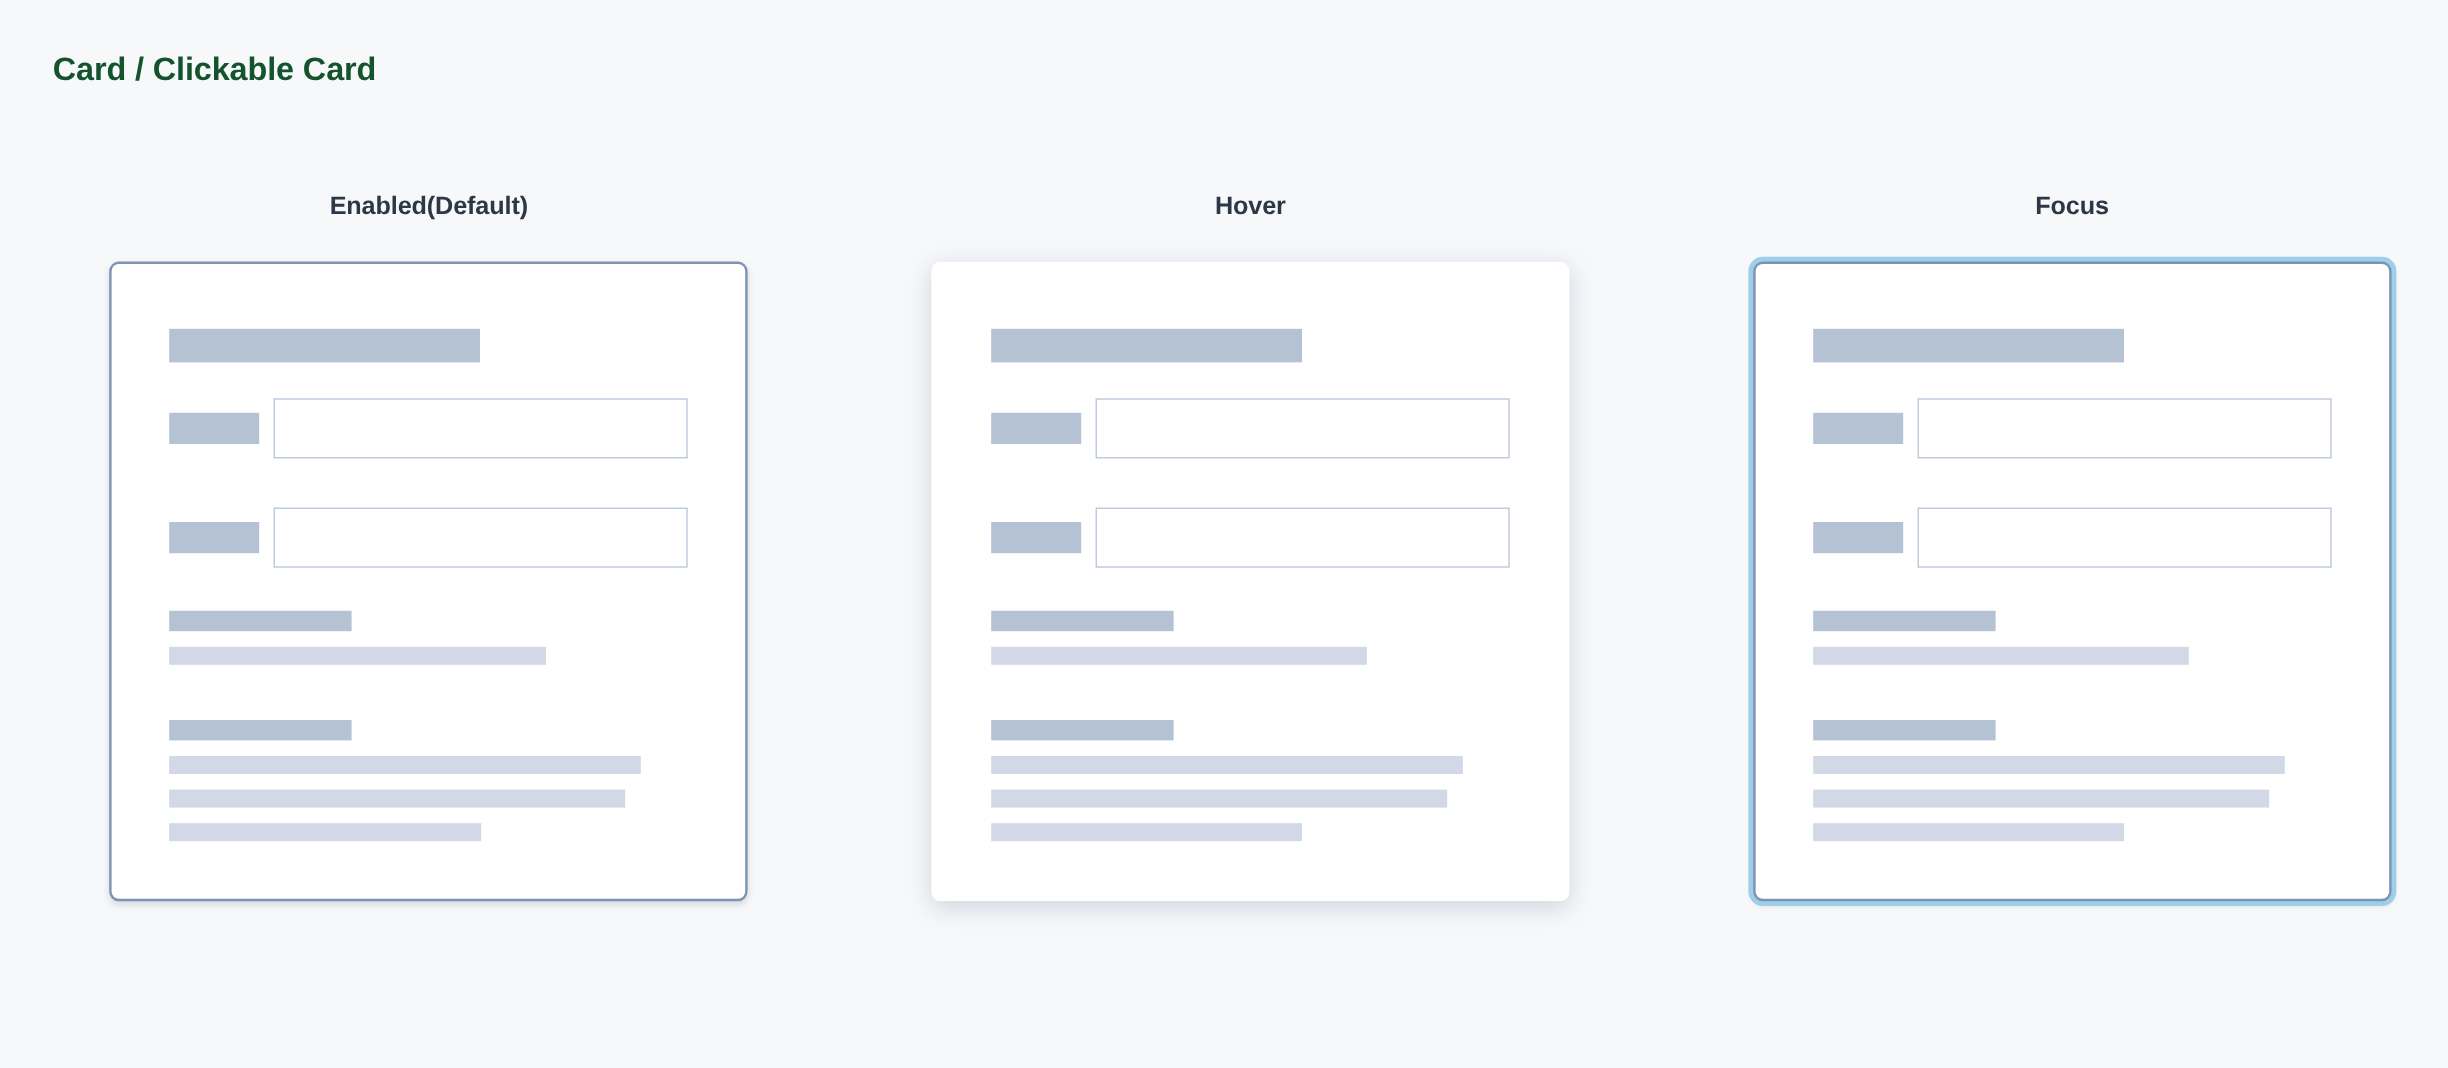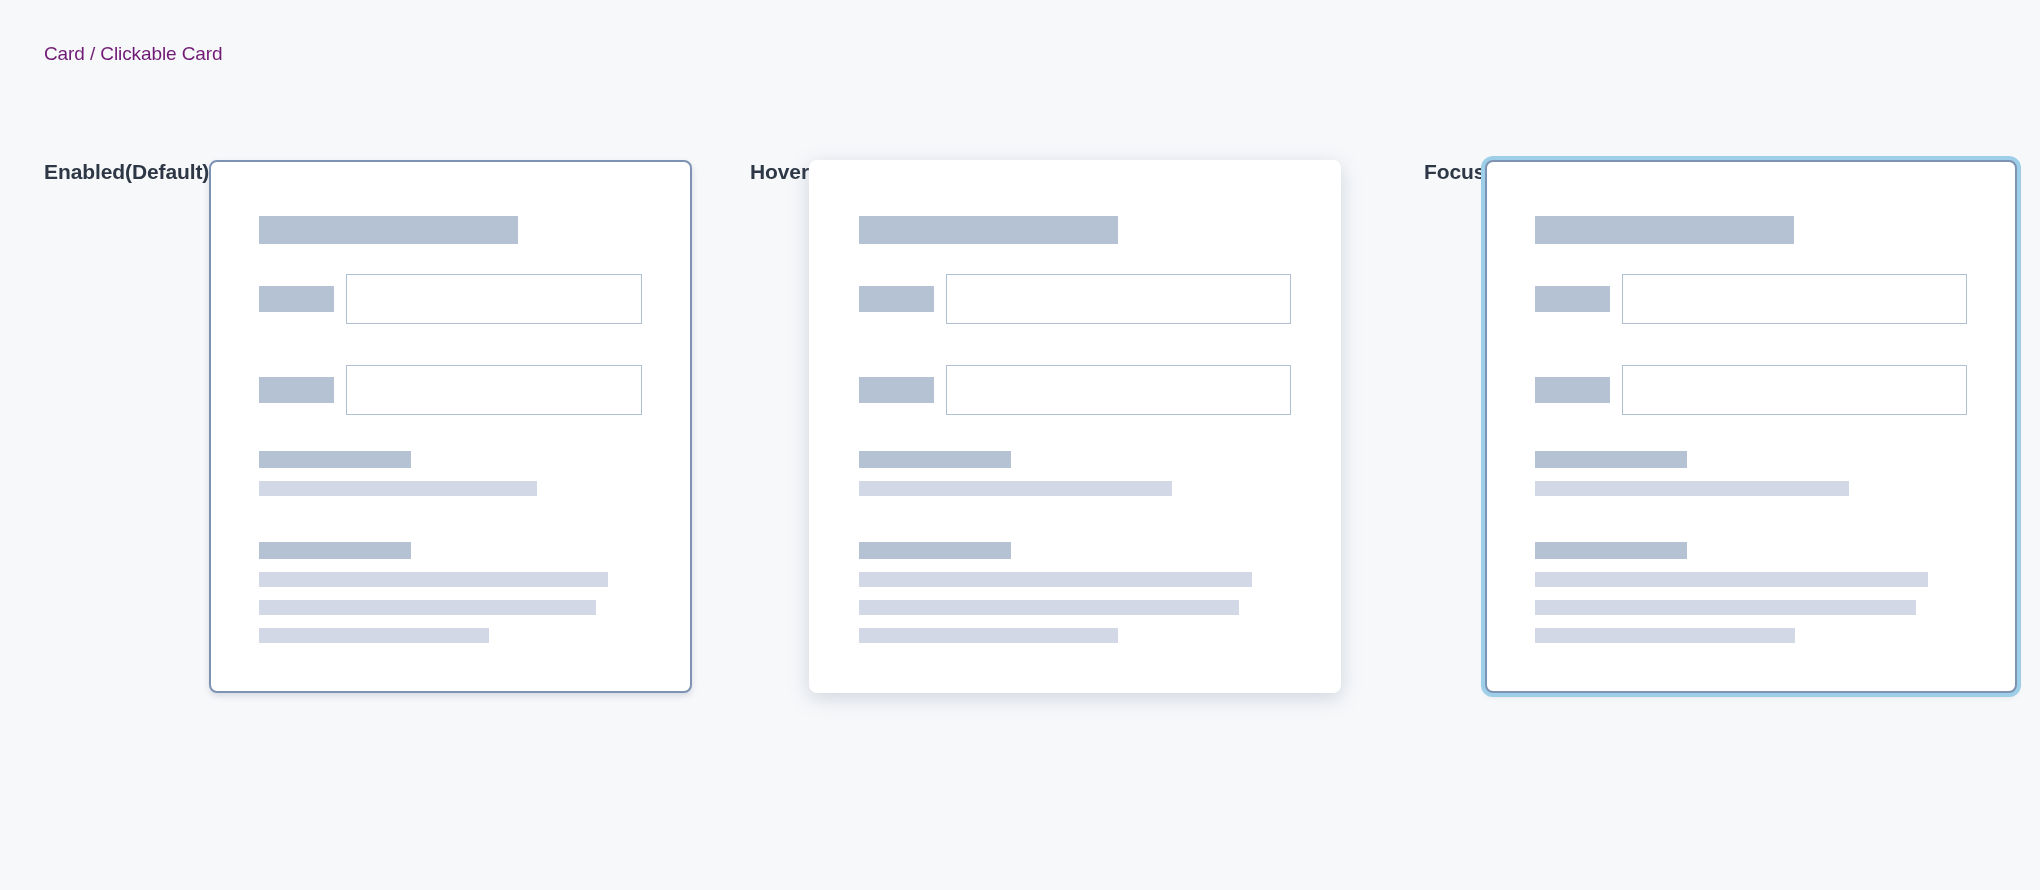--- a/index.html
+++ b/index.html
@@ -12,39 +12,40 @@
     background: #f7f8fa;
     font-family: "Liberation Sans", sans-serif;
     overflow: hidden;
     position: relative;
   }
 
   .page-title {
     position: absolute;
     left: 44px;
     top: 43px;
-    font-size: 19px;
-    font-weight: normal;
-    color: #701a75;
+    font-size: 27px;
+    font-weight: bold;
+    color: #14532d;
     letter-spacing: -0.1px;
   }
 
   .cards-row {
     position: absolute;
     left: 0;
     top: 160px;
     width: 2040px;
     display: flex;
     justify-content: flex-start;
   }
 
   .card-column {
     width: 648px;
     display: flex;
-    flex-direction: row;
+    flex-direction: column;
+    align-items: center;
     margin-left: 58px;
   }
   .card-column:first-child { margin-left: 44px; }
 
   .state-label {
     font-size: 21px;
     font-weight: 600;
     color: #2d3745;
     margin-bottom: 34px;
     letter-spacing: -0.1px;

